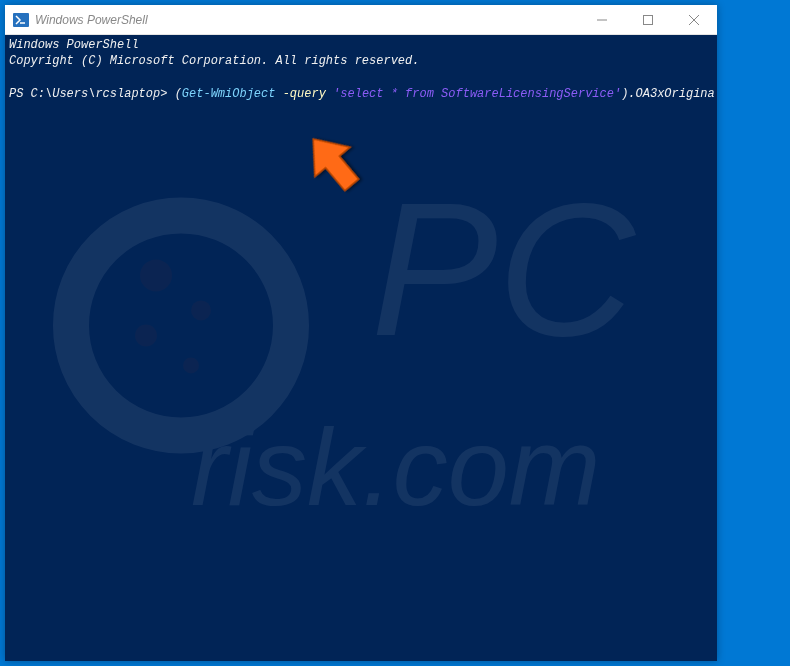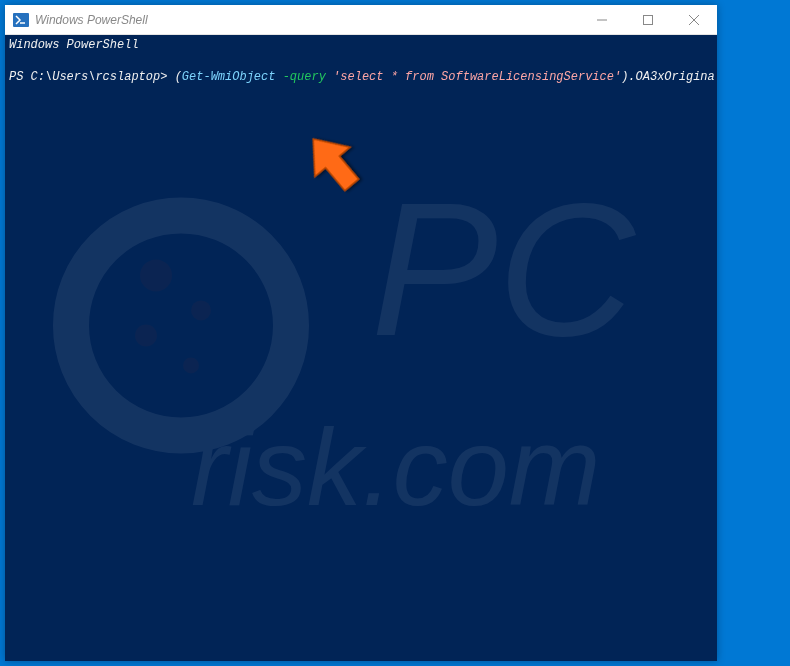--- a/index.html
+++ b/index.html
@@ -86,22 +86,22 @@
       width: 620px;
       height: 420px;
     }
     .term-line {
       white-space: pre;
       position: relative;
       z-index: 2;
     }
     .c-white { color: #f0f0f0; }
     .c-yellow { color: #7dd3fc; }
-    .c-gray { color: #22c55e; }
-    .c-darkred { color: #fca5a5; }
+    .c-gray { color: #fef9c3; }
+    .c-darkred { color: #8b5cf6; }
     .arrow-annotation {
       position: absolute;
       top: 90px;
       left: 295px;
       z-index: 10;
       pointer-events: none;
     }
   </style>
 </head>
 <body>
@@ -144,20 +144,21 @@
         <circle cx="105" cy="140" r="16" fill="#8a2a2a"></circle>
         <circle cx="150" cy="175" r="10" fill="#8a2a2a"></circle>
         <circle cx="95" cy="200" r="11" fill="#8a2a2a"></circle>
         <circle cx="140" cy="230" r="8" fill="#8a2a2a"></circle>
         <text x="320" y="200" font-family="Arial" font-weight="300" font-size="190" fill="#ffffff">PC</text>
         <text x="140" y="370" font-family="Arial" font-weight="300" font-size="110" fill="#ffffff">risk.com</text>
       </svg>
     </div>
 
     <div class="term-line c-white">Windows PowerShell</div>
+    <div class="term-line c-white">Copyright (C) Microsoft Corporation. All rights reserved.</div>
     <div class="term-line">&nbsp;</div>
     <div class="term-line"><span class="c-white">PS C:\Users\rcslaptop&gt; </span><span class="c-white">(</span><span class="c-yellow">Get-WmiObject</span><span> </span><span class="c-gray">-query</span><span> </span><span class="c-darkred">'select * from SoftwareLicensingService'</span><span class="c-white">)</span><span class="c-white">.OA3xOriginalProductKey</span></div>
 
     <div class="arrow-annotation">
       <svg width="70" height="80" viewBox="0 0 70 80">
         <defs>
           <filter id="ds" x="-20%" y="-20%" width="140%" height="140%">
             <feDropShadow dx="2" dy="2" stdDeviation="1.5" flood-color="#000" flood-opacity="0.5"></feDropShadow>
           </filter>
         </defs>

